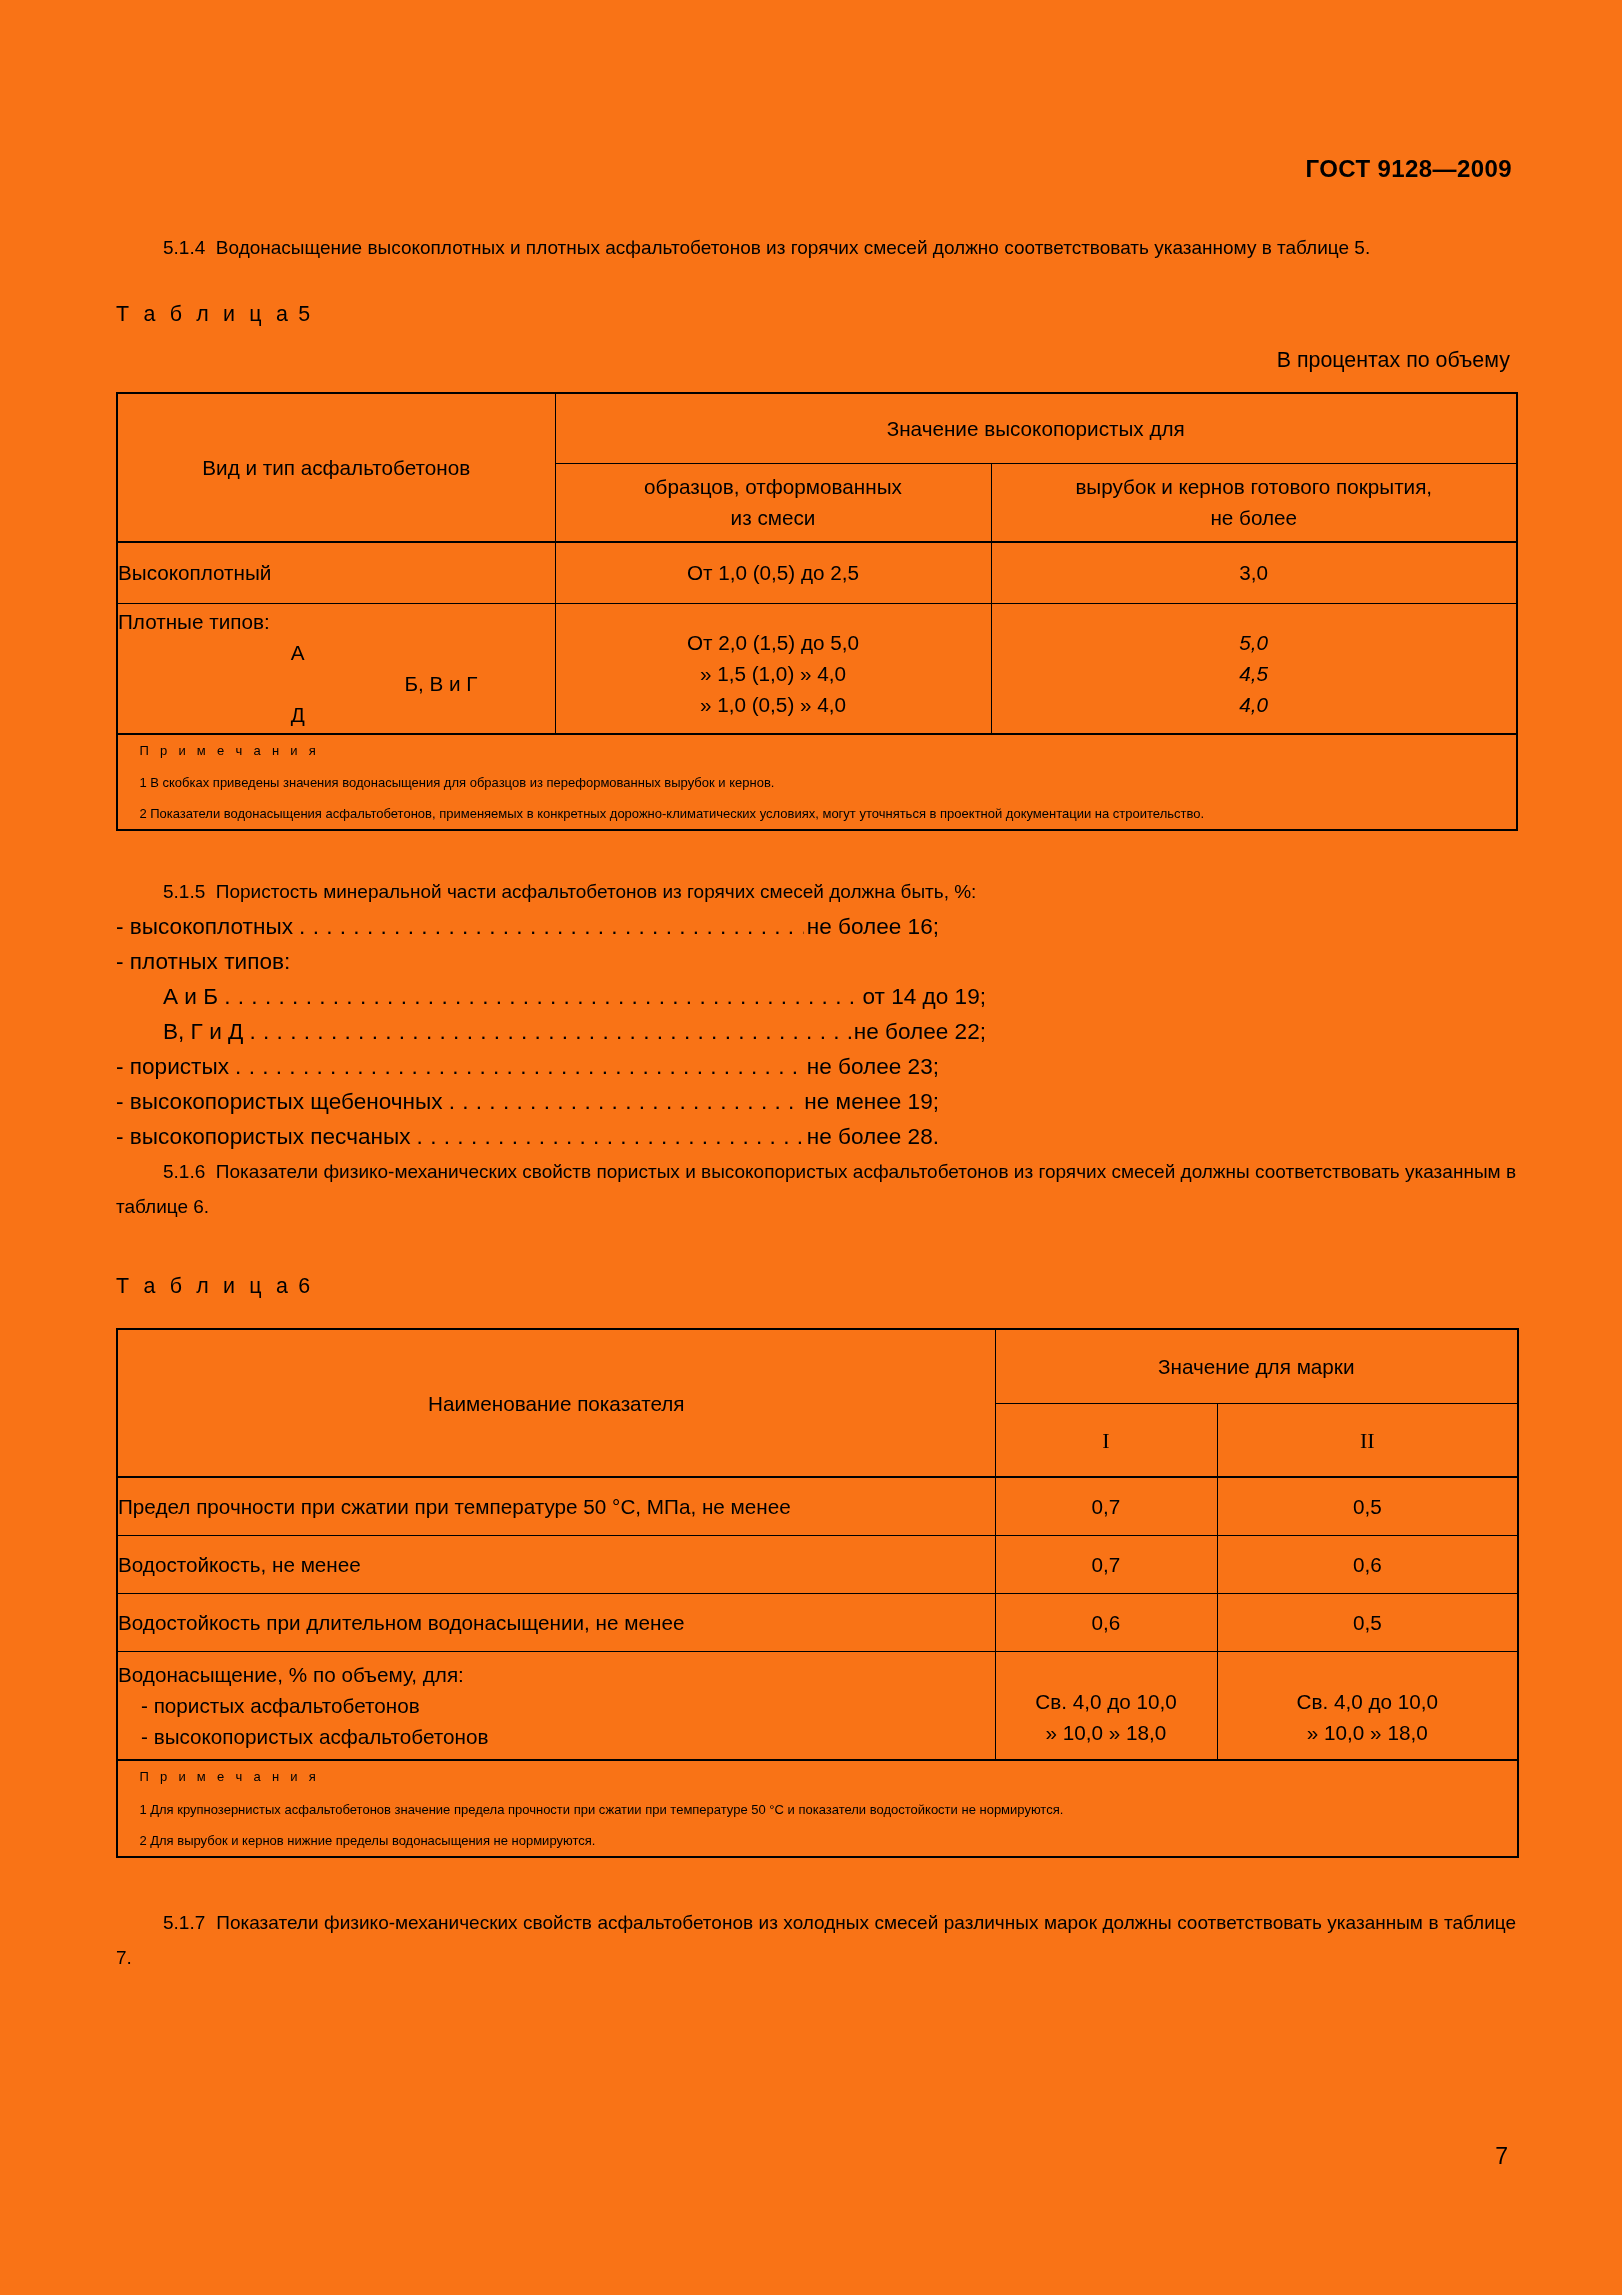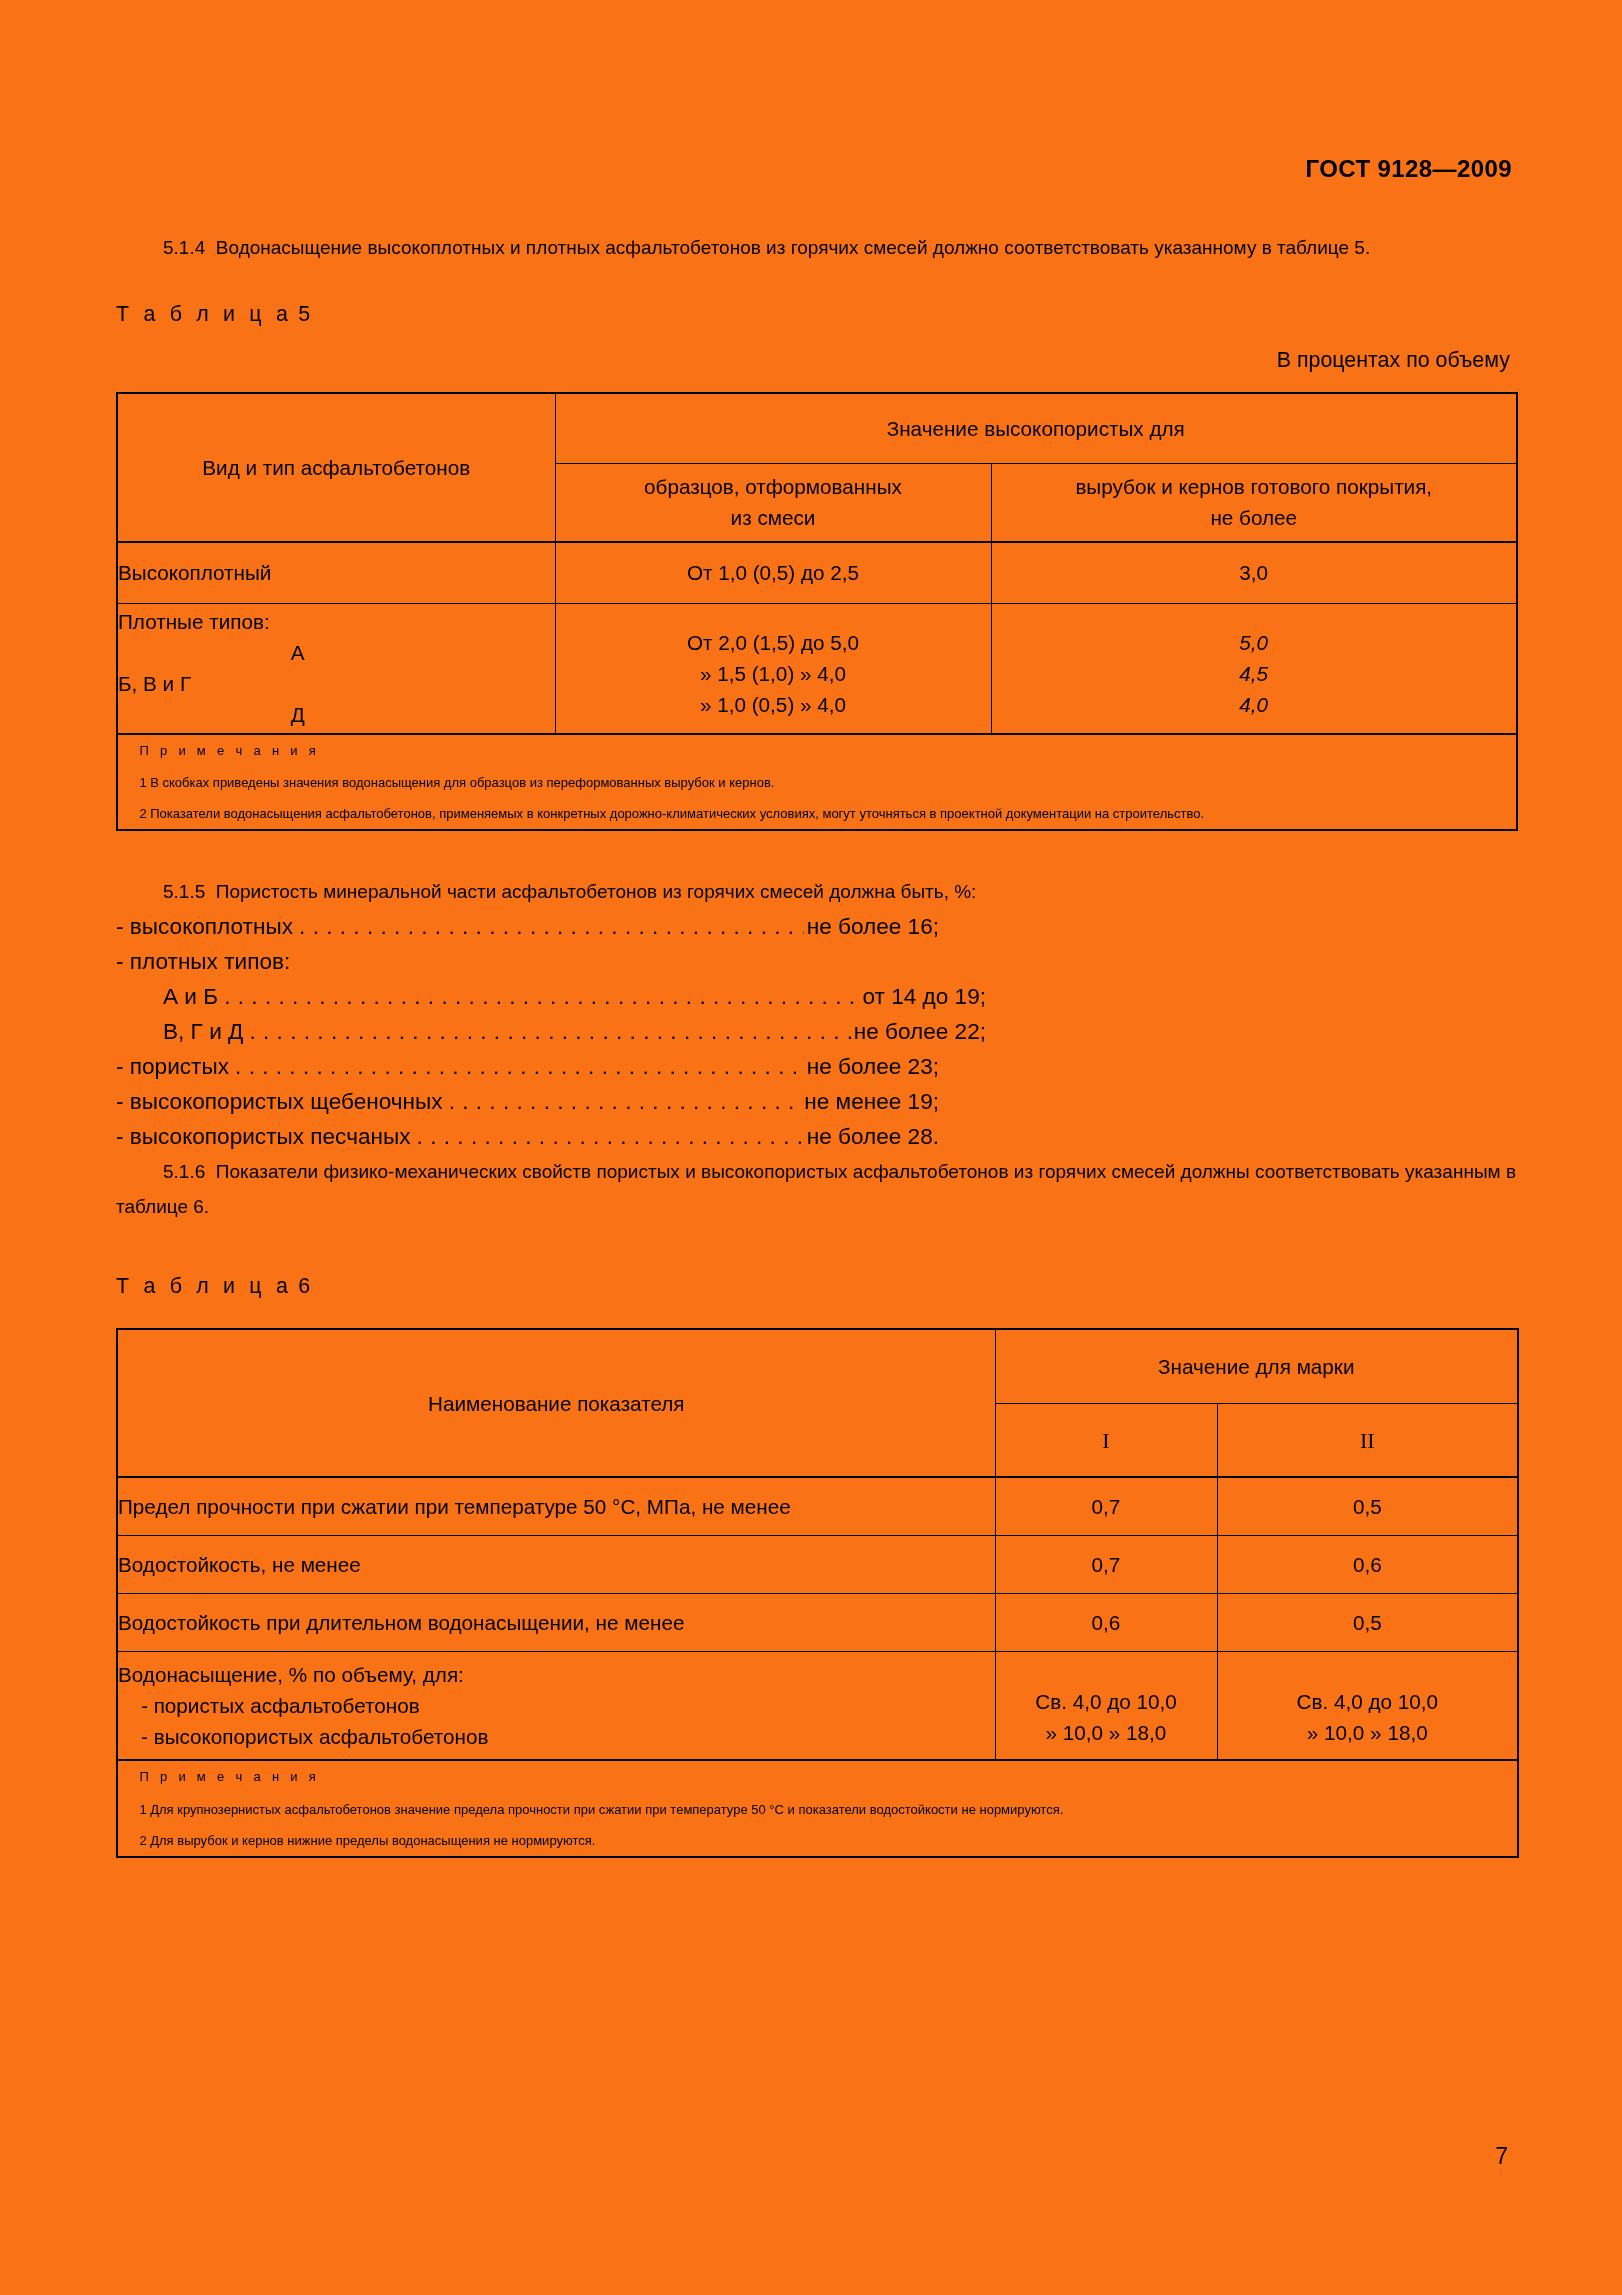--- a/index.html
+++ b/index.html
@@ -214,21 +214,21 @@
         <tr>
           <td class="cell-left thick-top thick-left" style="height:60px">Высокоплотный</td>
           <td class="cell-center thick-top">От 1,0 (0,5) до 2,5</td>
           <td class="cell-center thick-top thick-right">3,0</td>
         </tr>
 
         <tr>
           <td class="cell-left thick-left" style="height:129px">
             <span class="sub-lines">Плотные типов:</span>
             <span class="sub-lines" style="text-align:center;padding-right:77px;">А</span>
-            <span class="sub-lines" style="text-align:left;padding-right:77px;">Б, В и Г</span>
+            <span class="sub-lines" style="text-align:right;padding-right:77px;">Б, В и Г</span>
             <span class="sub-lines" style="text-align:center;padding-right:77px;">Д</span>
           </td>
           <td class="cell-center" style="vertical-align:bottom;padding-bottom:12.2px;">
             <span class="sub-lines">От 2,0 (1,5) до 5,0</span>
             <span class="sub-lines">»   1,5 (1,0) »   4,0</span>
             <span class="sub-lines">»   1,0 (0,5) »   4,0</span>
           </td>
           <td class="cell-center thick-right" style="vertical-align:bottom;padding-bottom:12.2px;font-style:italic;">
             <span class="sub-lines">5,0</span>
             <span class="sub-lines">4,5</span>
@@ -357,19 +357,20 @@
             <span class="notes-title">П р и м е ч а н и я</span>
             <span class="note-item">1  Для крупнозернистых асфальтобетонов значение предела прочности при сжатии при температуре 50 °С и показатели водостойкости не нормируются.</span>
             <span class="note-item">2  Для вырубок и кернов нижние пределы водонасыщения не нормируются.</span>
           </td>
         </tr>
       </tbody>
     </table>
 
     <div class="spacer-62"></div>
 
+    <p class="para"><span class="indent"></span><span>5.1.7</span>&nbsp;&nbsp;<span>Показатели физико-механических свойств асфальтобетонов из холодных смесей различных марок должны соответствовать указанным в таблице 7.</span></p>
 
   </div>
 
   <div class="page-number">7</div>
 
 </div>
 
 
 </body></html>

